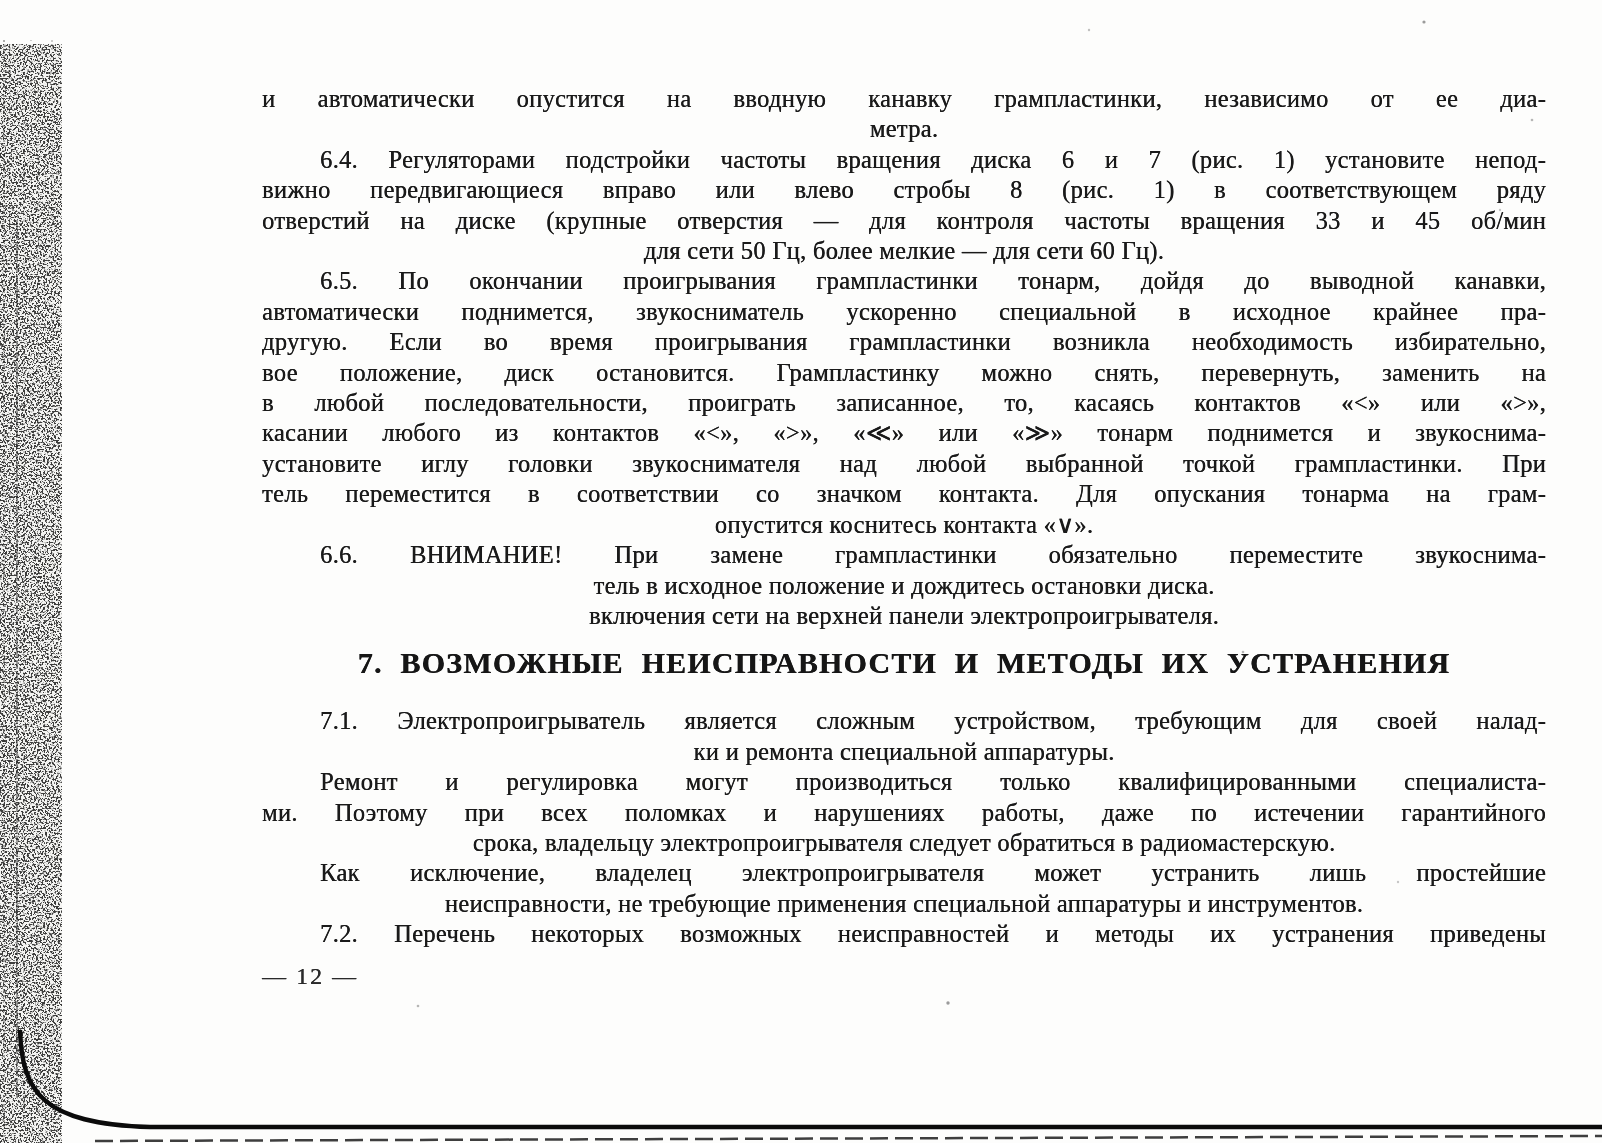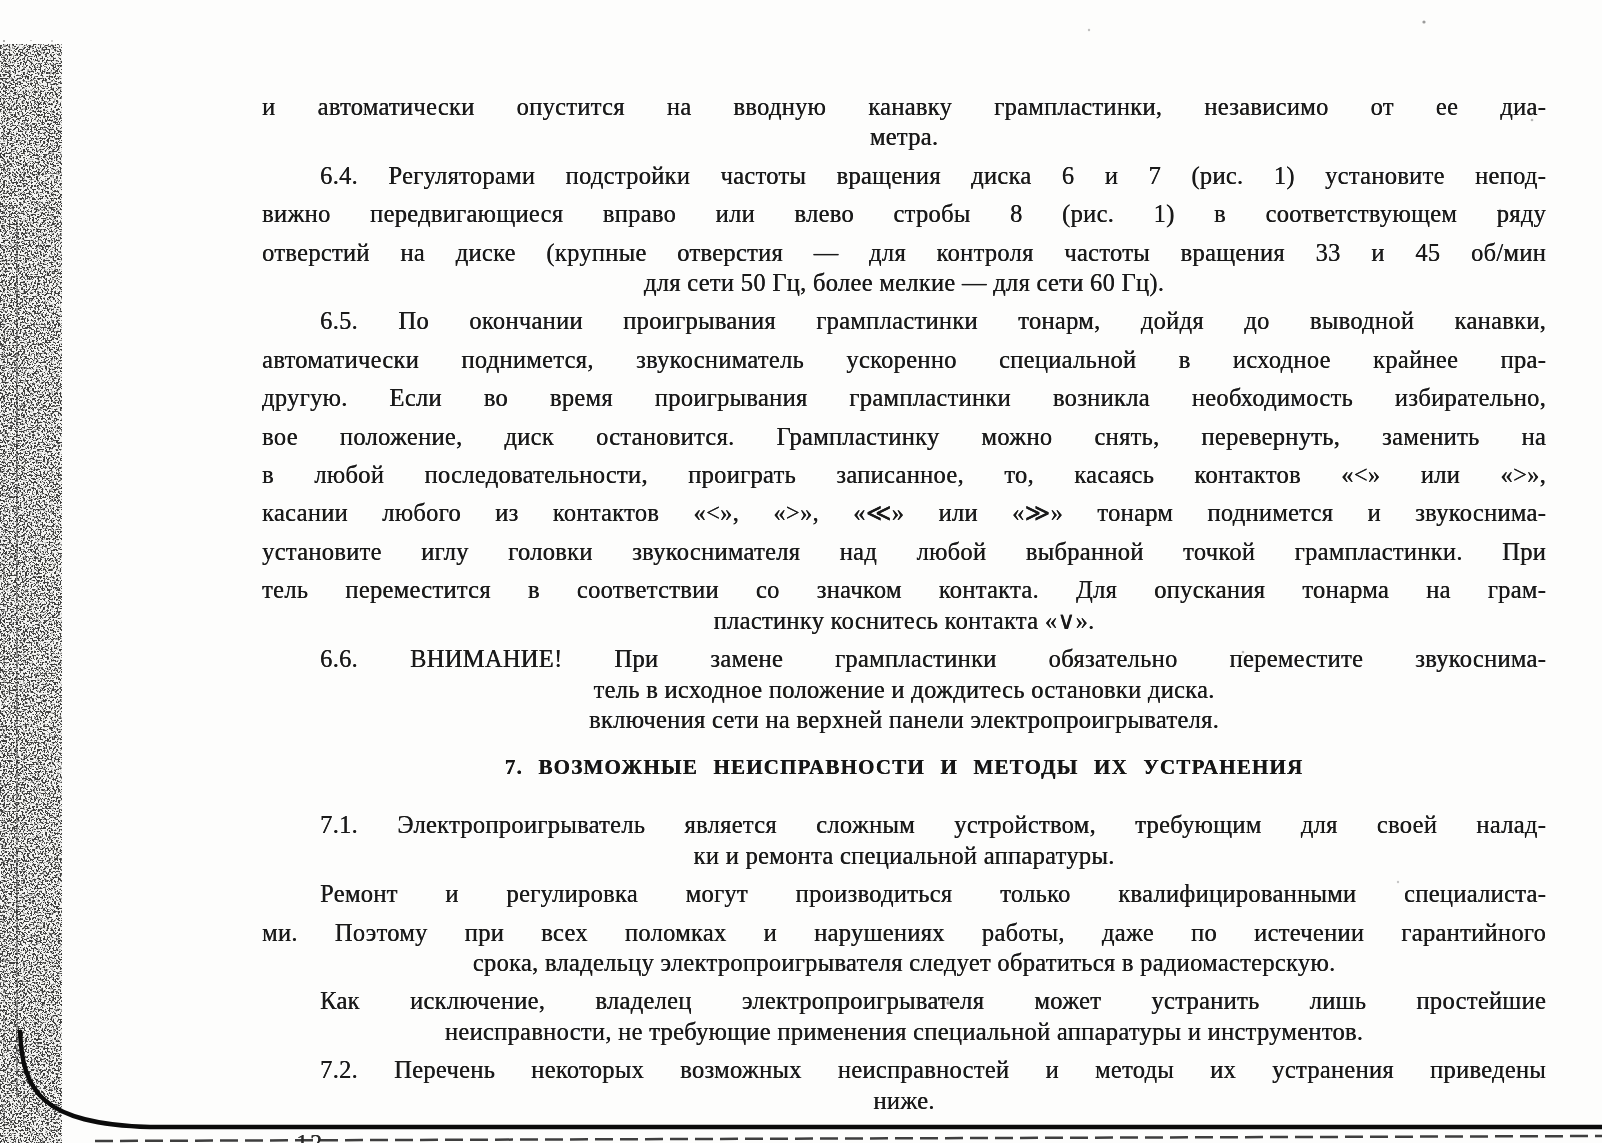--- a/index.html
+++ b/index.html
@@ -37,30 +37,29 @@
     text-shadow: 0.35px 0 0 currentColor;
   }
   .line {
     line-height: 30.4px;
     text-align: center;
     min-height: 30.4px;
   }
   .line.j {
     text-align: justify;
     text-align-last: justify;
-    margin-top: 8px;
   }
   .line.ind { padding-left: 58px; }
   .section-heading {
     margin-top: 17px;
     margin-bottom: 28px;
     line-height: 30px;
     text-align: center;
     font-weight: bold;
-    font-size: 21px;
+    font-size: 30px;
     letter-spacing: 1.2px;
     word-spacing: 9px;
     color: #161616;
   }
   .page-number {
     margin-top: 11px;
     line-height: 30px;
     text-align: left;
     font-size: 24px;
     letter-spacing: 2px;
@@ -120,36 +119,35 @@
         <div class="line j">отверстий на диске (крупные отверстия — для контроля частоты вращения 33 и 45 об/мин</div>
         <div class="line">для сети 50 Гц, более мелкие — для сети 60 Гц).</div>
         <div class="line j ind">6.5. По окончании проигрывания грампластинки тонарм, дойдя до выводной канавки,</div>
         <div class="line j">автоматически поднимется, звукосниматель ускоренно специальной в исходное крайнее пра-</div>
         <div class="line j">другую. Если во время проигрывания грампластинки возникла необходимость избирательно,</div>
         <div class="line j">вое положение, диск остановится. Грампластинку можно снять, перевернуть, заменить на</div>
         <div class="line j">в любой последовательности, проиграть записанное, то, касаясь контактов «&lt;» или «&gt;»,</div>
         <div class="line j">касании любого из контактов «&lt;», «&gt;», «≪» или «≫» тонарм поднимется и звукоснима-</div>
         <div class="line j">установите иглу головки звукоснимателя над любой выбранной точкой грампластинки. При</div>
         <div class="line j">тель переместится в соответствии со значком контакта. Для опускания тонарма на грам-</div>
-        <div class="line">пластинку коснитесь контакта «∨».</div>
+        <div class="line">опустится коснитесь контакта «∨».</div>
         <div class="line j ind">6.6. ВНИМАНИЕ! При замене грампластинки обязательно  переместите  звукоснима-</div>
         <div class="line">тель в исходное положение и дождитесь остановки диска.</div>
         <div class="line">включения сети на верхней панели электропроигрывателя.</div>
       </div>
 
     <div class="section-heading">7. ВОЗМОЖНЫЕ НЕИСПРАВНОСТИ И МЕТОДЫ ИХ УСТРАНЕНИЯ</div>
 
     <div>
         <div class="line j ind">7.1. Электропроигрыватель является сложным устройством, требующим для своей налад-</div>
         <div class="line">ки и ремонта специальной аппаратуры.</div>
         <div class="line j ind">Ремонт и регулировка могут производиться только квалифицированными специалиста-</div>
         <div class="line j">ми. Поэтому при всех поломках и нарушениях работы, даже по истечении гарантийного</div>
         <div class="line">срока, владельцу электропроигрывателя следует обратиться в радиомастерскую.</div>
         <div class="line j ind">Как исключение, владелец электропроигрывателя может устранить лишь простейшие</div>
         <div class="line">неисправности, не требующие применения специальной аппаратуры и инструментов.</div>
         <div class="line j ind">7.2. Перечень некоторых возможных неисправностей и методы их устранения приведены</div>
-        <div class="line">ниже.</div>
       </div>
 
     <div class="page-number">— 12 —</div>
 
   </div>
 </div>
 
 </body></html>

